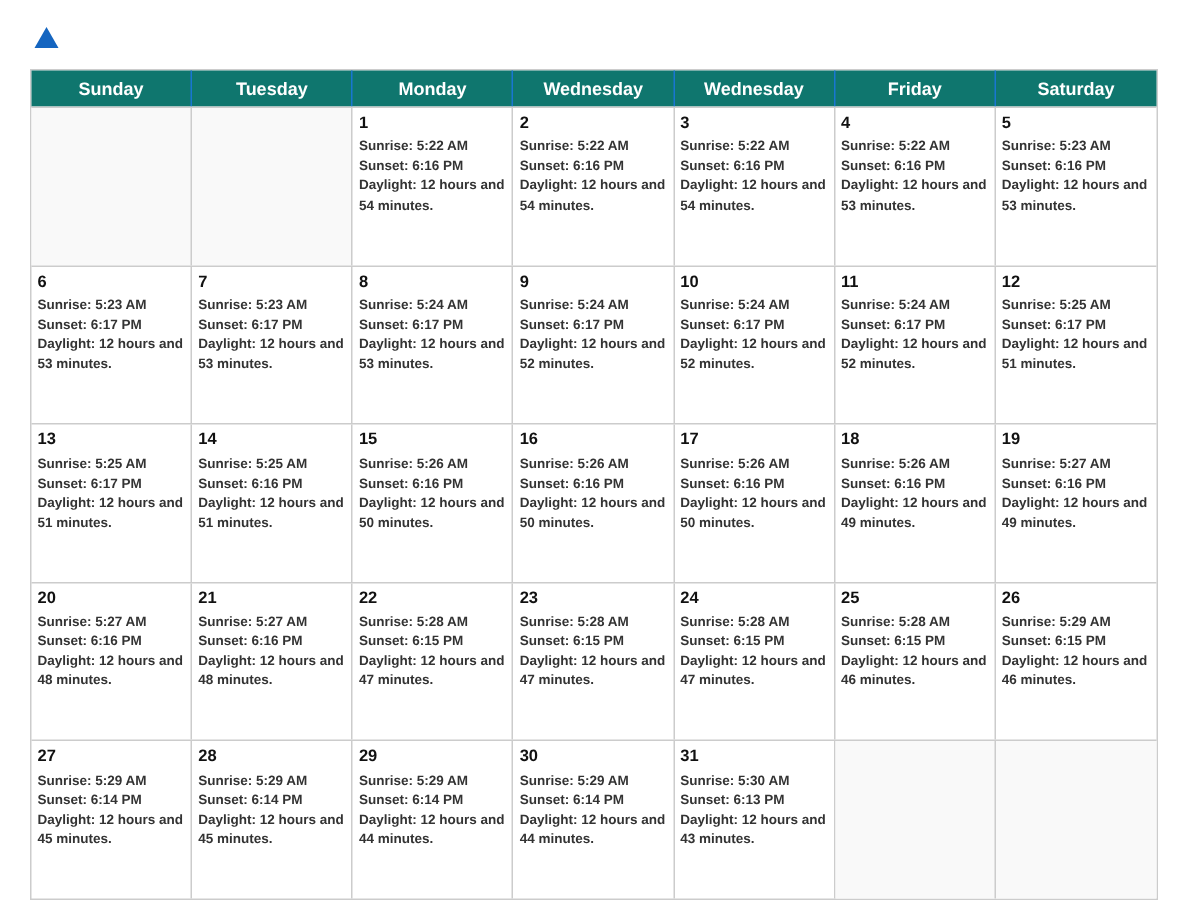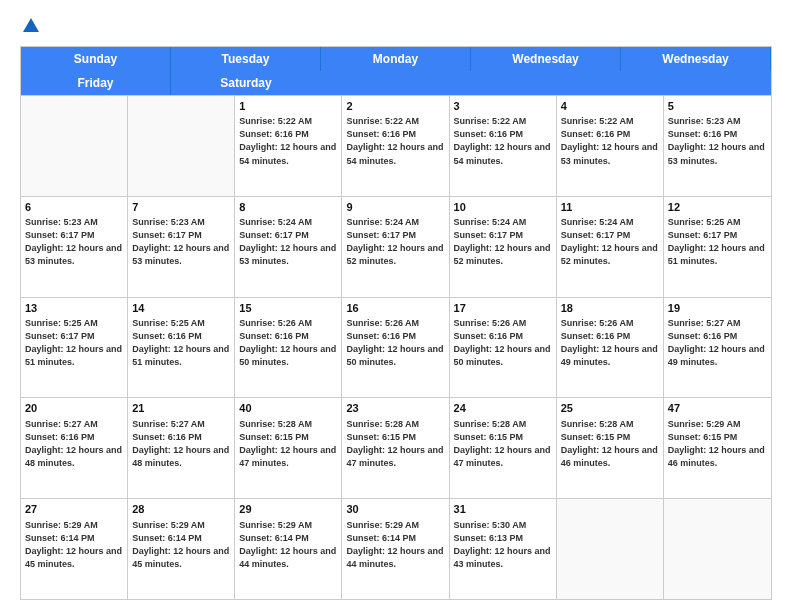--- a/index.html
+++ b/index.html
@@ -51,22 +51,22 @@
       color: #333;
     }
     .calendar {
       flex: 1;
       display: flex;
       flex-direction: column;
       border: 1px solid #ccc;
     }
     .cal-header-row {
       display: grid;
-      grid-template-columns: repeat(5, 1fr);
-      background: #3b82f6;
+      grid-template-columns: repeat(7, 1fr);
+      background: #0f766e;
     }
     .cal-header-cell {
       color: #fff;
       font-size: 12px;
       font-weight: bold;
       text-align: center;
       padding: 5px 2px;
       border-right: 1px solid #1976d2;
     }
     .cal-header-cell:last-child { border-right: none; }
@@ -224,37 +224,37 @@
         <div class="cal-week">
           <div class="cal-cell">
             <span class="day-num">20</span>
             <div class="info">Sunrise: 5:27 AM<br>Sunset: 6:16 PM<br>Daylight: 12 hours and 48 minutes.</div>
           </div>
           <div class="cal-cell">
             <span class="day-num">21</span>
             <div class="info">Sunrise: 5:27 AM<br>Sunset: 6:16 PM<br>Daylight: 12 hours and 48 minutes.</div>
           </div>
           <div class="cal-cell">
-            <span class="day-num">40</span>
+            <span class="day-num">22</span>
             <div class="info">Sunrise: 5:28 AM<br>Sunset: 6:15 PM<br>Daylight: 12 hours and 47 minutes.</div>
           </div>
           <div class="cal-cell">
             <span class="day-num">23</span>
             <div class="info">Sunrise: 5:28 AM<br>Sunset: 6:15 PM<br>Daylight: 12 hours and 47 minutes.</div>
           </div>
           <div class="cal-cell">
             <span class="day-num">24</span>
             <div class="info">Sunrise: 5:28 AM<br>Sunset: 6:15 PM<br>Daylight: 12 hours and 47 minutes.</div>
           </div>
           <div class="cal-cell">
             <span class="day-num">25</span>
             <div class="info">Sunrise: 5:28 AM<br>Sunset: 6:15 PM<br>Daylight: 12 hours and 46 minutes.</div>
           </div>
           <div class="cal-cell">
-            <span class="day-num">47</span>
+            <span class="day-num">26</span>
             <div class="info">Sunrise: 5:29 AM<br>Sunset: 6:15 PM<br>Daylight: 12 hours and 46 minutes.</div>
           </div>
         </div>
         <div class="cal-week">
           <div class="cal-cell">
             <span class="day-num">27</span>
             <div class="info">Sunrise: 5:29 AM<br>Sunset: 6:14 PM<br>Daylight: 12 hours and 45 minutes.</div>
           </div>
           <div class="cal-cell">
             <span class="day-num">28</span>

